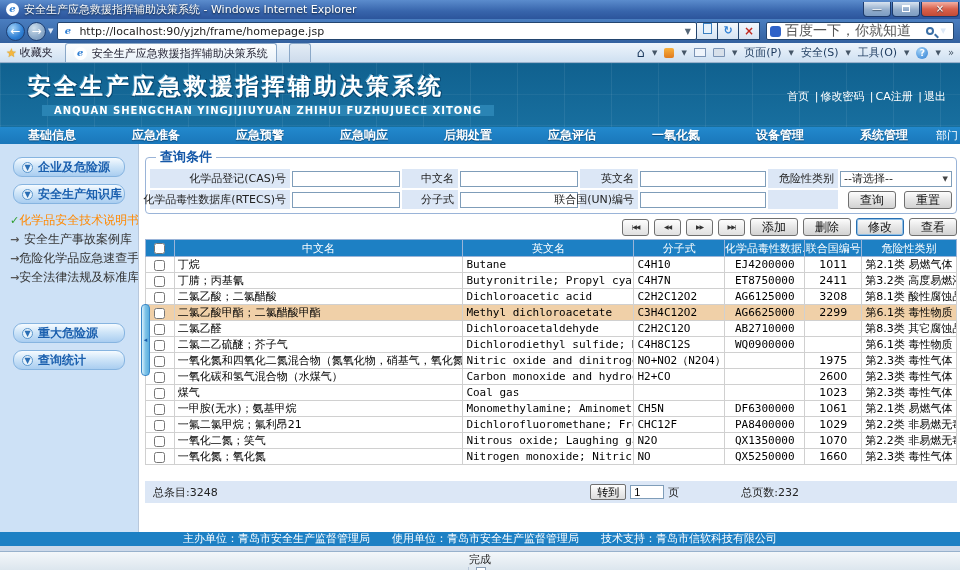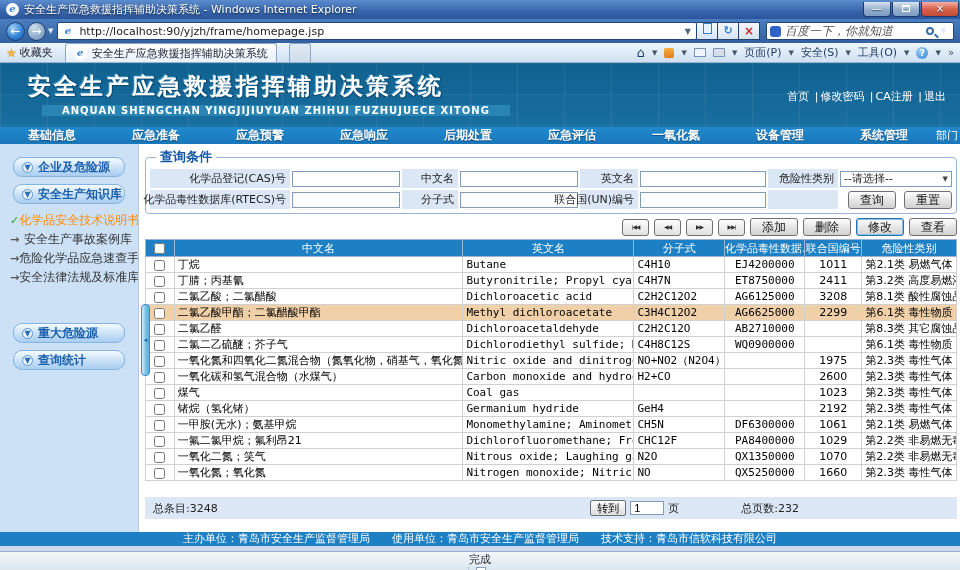--- a/index.html
+++ b/index.html
@@ -33,21 +33,21 @@
   .addrfield .url { flex:1; white-space:nowrap; overflow:hidden; }
   .addrfield .chev { color:#567; font-size:8px; padding:0 2px; }
   .addrbtn { width:21px; height:18px; background:linear-gradient(#f4f8fc,#d7e4f2); border:1px solid #23456f;
              border-left:none; text-align:center; line-height:16px; font-size:11px; }
   .addrbtn .docico { display:inline-block; width:9px; height:11px; background:#e8f2fb; border:1px solid #3a7fc0; }
   .addrbtn.refresh { color:#2f7fd4; font-weight:bold; }
   .addrbtn.stop { color:#c0281e; font-weight:bold; font-size:12px; }
   .searchbox { width:188px; height:18px; margin-left:6px; background:#fff; border:1px solid #23456f;
                border-radius:2px; display:flex; align-items:center; padding:0 3px; }
   .baidu { width:11px; height:11px; border-radius:3px; background:#2f62c8; margin-right:4px; }
-  .searchtext { flex:1; font-size:12px; font-style:italic; color:#555; white-space:nowrap; overflow:hidden; }
+  .searchtext { flex:1; font-size:14px; color:#555; white-space:nowrap; overflow:hidden; }
   .mag { position:relative; width:8px; height:8px; border:2px solid #3a6ea5; border-radius:50%; margin-right:5px; }
   .mag::after { content:""; position:absolute; left:6px; top:6px; width:5px; height:2px; background:#3a6ea5;
                 transform:rotate(45deg); }
 
   .favrow { height:20px; background:linear-gradient(#eef5fc,#cfe0f1); border-bottom:1px solid #98b1cc;
             display:flex; align-items:center; font-size:11px; color:#223; padding-left:6px; }
   .star { color:#f4b63f; font-size:12px; margin-right:3px; text-shadow:0 0 1px #b8860b; }
   .tab { height:19px; display:flex; align-items:center; padding:0 8px; margin-left:12px;
          border:1px solid #8aa8c8; border-bottom:none; border-radius:3px 3px 0 0;
          background:linear-gradient(#fdfefe,#e7f0f8); }
@@ -66,21 +66,21 @@
   .viewport { flex:1; background:#cfdded; display:flex; flex-direction:column; }
   .appheader { height:64px; position:relative; color:#fff; padding:8px 0 0 28px;
       background:#14699a;
       background-image:
         repeating-linear-gradient(to right, rgba(255,255,255,.07) 0 1px, transparent 1px 47px),
         repeating-linear-gradient(to bottom, rgba(255,255,255,.05) 0 1px, transparent 1px 31px),
         linear-gradient(#10618f,#186f9f); }
   .apptitle { font-size:23px; font-weight:bold; letter-spacing:3px;
               text-shadow:1px 1px 0 #0a4a73,-1px -1px 0 #3f97c4,1px -1px 0 #0a4a73,-1px 1px 0 #0a4a73; }
   .appsub { font-size:10px; font-weight:bold; letter-spacing:1px; margin:3px 0 0 14px; }
-  .appsub span { background:#2a84b4; padding:0 20px; }
+  .appsub span { background:#2a84b4; padding:0 12px; }
   .toplinks { position:absolute; top:26px; right:14px; font-size:11px; }
   .toplinks a { color:#fff; text-decoration:none; }
   .toplinks a + a::before { content:" |"; margin:0 2px; }
   .appnav { height:17px; background:linear-gradient(#2289cd,#1a77ba); display:flex; align-items:center;
             color:#fff; font-size:12px; }
   .navitems { display:flex; }
   .navitems .nav-it { padding:0 28px; font-weight:bold; text-shadow:0 1px 1px #0c4a7a; white-space:nowrap; }
   .deptuser { margin-left:auto; padding-right:10px; font-size:11px; white-space:nowrap; }
   .deptuser span + span { margin-left:22px; }
 
@@ -448,29 +448,20 @@
               <tr>
                 <td class="c-check"><input type="checkbox" style=""></td>
                 <td class="c-cn">煤气</td>
                 <td class="c-en">Coal gas</td>
                 <td class="c-f"></td>
                 <td class="c-r"></td>
                 <td class="c-u">1023</td>
                 <td class="c-h">第2.3类 毒性气体</td>
               </tr>
 
-              <tr>
-                <td class="c-check"><input type="checkbox" style=""></td>
-                <td class="c-cn">锗烷（氢化锗）</td>
-                <td class="c-en">Germanium hydride</td>
-                <td class="c-f">GeH4</td>
-                <td class="c-r"></td>
-                <td class="c-u">2192</td>
-                <td class="c-h">第2.3类 毒性气体</td>
-              </tr>
 
               <tr>
                 <td class="c-check"><input type="checkbox" style=""></td>
                 <td class="c-cn">一甲胺(无水)；氨基甲烷</td>
                 <td class="c-en">Monomethylamine; Aminomethane</td>
                 <td class="c-f">CH5N</td>
                 <td class="c-r">DF6300000</td>
                 <td class="c-u">1061</td>
                 <td class="c-h">第2.1类 易燃气体</td>
               </tr>

